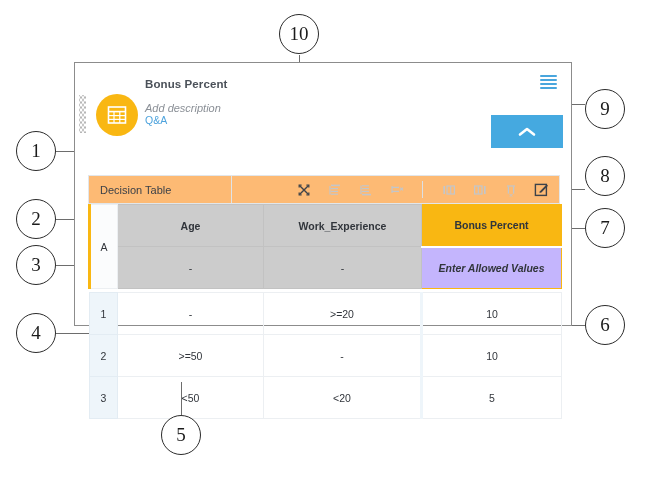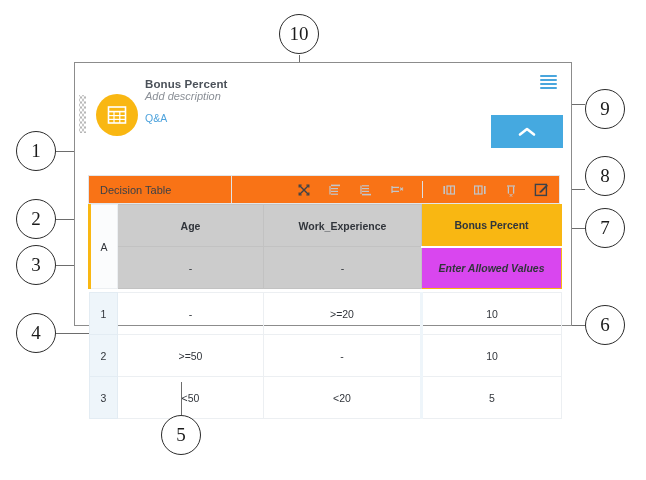--- a/index.html
+++ b/index.html
@@ -86,27 +86,27 @@
     left: 70px;
     top: 15px;
   }
   .doc-title {
     font-size: 11.5px;
     font-weight: bold;
     color: #4b5159;
     letter-spacing: 0.1px;
   }
   .doc-desc {
-    margin-top: 0;
+    margin-top: 12px;
     font-size: 11px;
     font-style: italic;
     color: #8a8f96;
   }
   .doc-qa {
-    margin-top: 10px;
+    margin-top: 0;
     font-size: 10.5px;
     color: #4ea3dd;
   }
 
   .hamburger {
     position: absolute;
     right: 14px;
     top: 12px;
     width: 17px;
     height: 14px;
@@ -137,21 +137,21 @@
     justify-content: center;
   }
 
   
   .toolbar {
     position: absolute;
     left: 13px;
     top: 112px;
     width: 472px;
     height: 29px;
-    background: #f97316;
+    background: #fdba74;
     border: 1px solid #e2e6ea;
     box-sizing: border-box;
     display: flex;
     align-items: center;
   }
   .tb-label {
     font-size: 11px;
     color: #3c4148;
     padding-left: 11px;
     width: 142px;
@@ -233,21 +233,21 @@
   .hdr-out {
     background: #f9b712;
     color: #5c5f63;
     font-weight: bold;
     font-size: 11.5px;
     border-color: #f9b712 !important;
     border-bottom: 2px solid #ffffff !important;
     height: 34px;
   }
   .hdr-out-sub {
-    background: #d946ef;
+    background: #c4b5fd;
     color: #3c3f44;
     font-style: italic;
     font-weight: bold;
     font-size: 10px;
     border-color: #f9b712 !important;
     height: 24px;
   }
 
   .rownum {
     background: #eef5fa;

